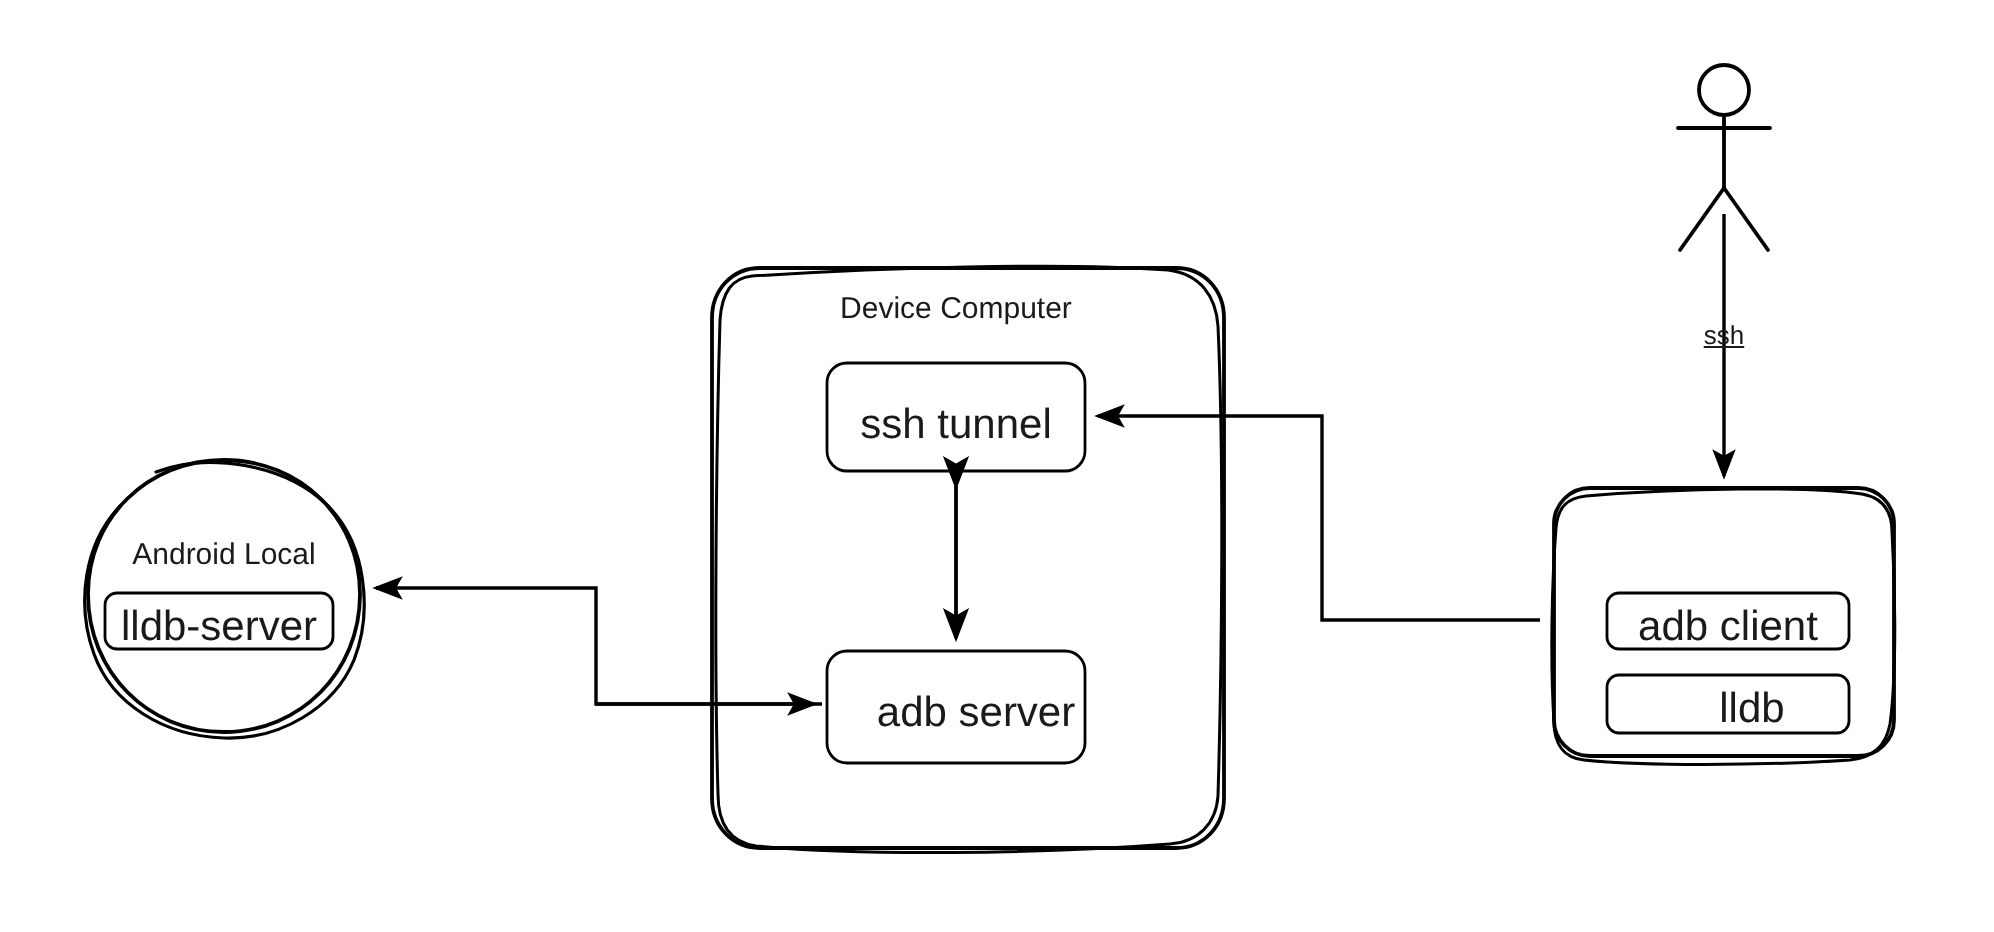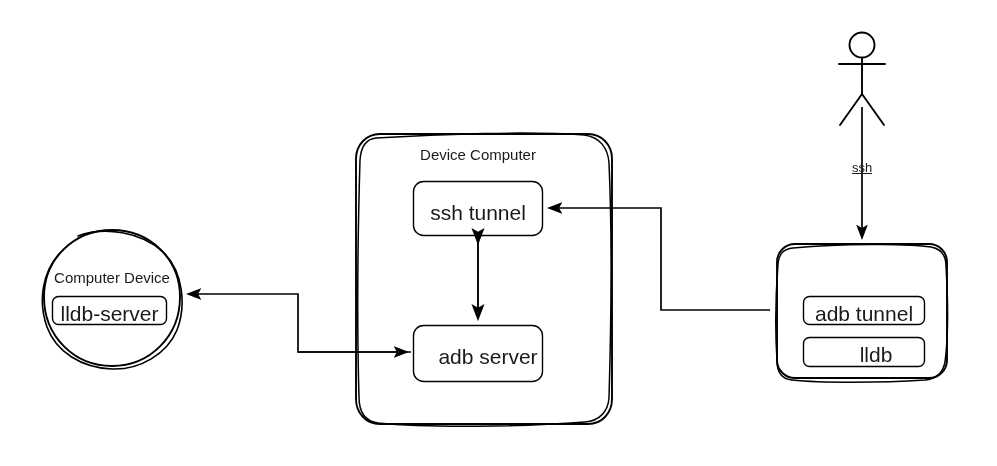--- a/index.html
+++ b/index.html
@@ -164,30 +164,30 @@
     <g>
       <path d="M 411 352 L 298 352 L 298 294 L 188 294" fill="none" stroke="#000000" stroke-width="1.7" stroke-linejoin="miter" marker-end="url(#arrow-end)"></path>
     </g>
 
     <g>
       <path d="M 298 352 L 407 352" fill="none" stroke="#000000" stroke-width="1.7" marker-end="url(#arrow-end)"></path>
     </g>
 
   </svg>
 
-  <div class="lbl lbl-group" style="left: 42px; top: 270px; width: 140px;">Computer Device</div>
+  <div class="lbl lbl-group" style="left: 42px; top: 270px; width: 140px;">Android Local</div>
 
   <div class="lbl lbl-node" style="left: 52px; top: 303px; width: 115px;">lldb-server</div>
 
   <div class="lbl lbl-group" style="left: 404px; top: 147px; width: 148px;">Device Computer</div>
 
   <div class="lbl lbl-node" style="left: 413px; top: 202px; width: 130px;">ssh tunnel</div>
 
   <div class="lbl lbl-node" style="left: 413px; top: 346px; width: 150px; text-align: center;">adb server</div>
 
 
-  <div class="lbl lbl-node" style="left: 803px; top: 303px; width: 122px;">adb tunnel</div>
+  <div class="lbl lbl-node" style="left: 803px; top: 303px; width: 122px;">adb client</div>
 
   <div class="lbl lbl-node" style="left: 803px; top: 344px; width: 146px;">lldb</div>
 
   <div class="lbl lbl-edge" style="left: 838px; top: 161px; width: 48px; text-decoration: underline;">ssh</div>
 
 </div>
 
 </body></html>

